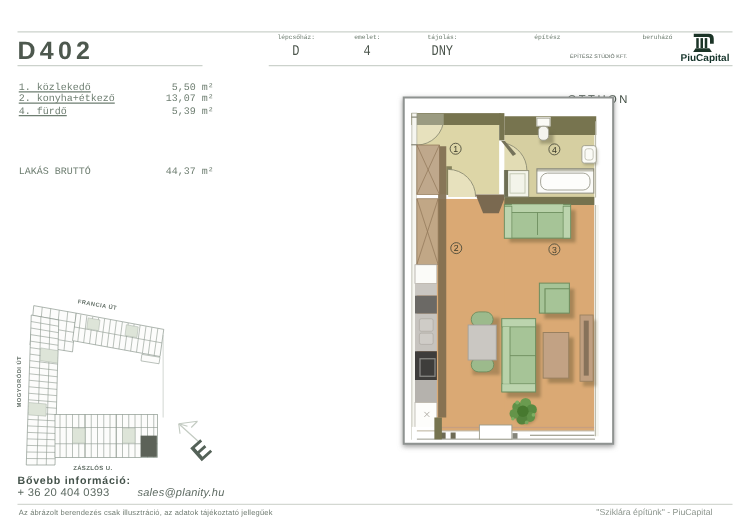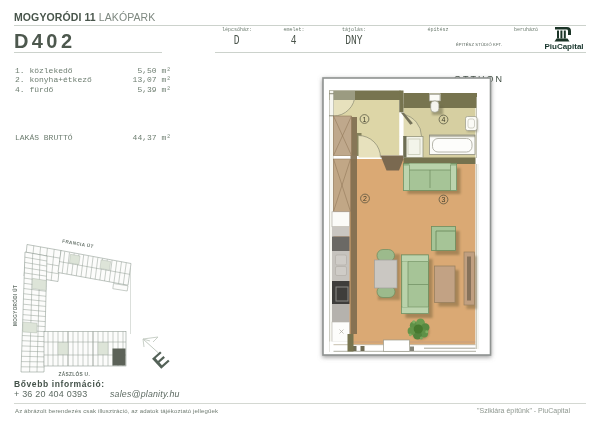--- a/index.html
+++ b/index.html
@@ -5,21 +5,20 @@
   html,body{margin:0;padding:0;background:#fff;}
   #page{position:relative;width:600px;height:424px;background:#fff;overflow:hidden;
         font-family:"Liberation Sans",sans-serif;}
   .abs{position:absolute;}
   .mono{font-family:"Liberation Mono",monospace;}
 </style>
 </head>
 <body>
 <div id="page">
 
-  <div class="abs" style="left:14px;top:10.5px;font-size:10.5px;letter-spacing:.1px;color:#48554b;font-weight:bold;">MOGYORÓDI 11 <span style="font-weight:normal;color:#7e8880;">LAKÓPARK</span></div>
 
   <div class="abs" style="left:14px;top:25px;width:572px;height:1px;background:#ccd2cc;"></div>
 
   <div class="abs" style="left:14px;top:30px;font-size:20px;font-weight:bold;letter-spacing:3.4px;color:#4d584e;">D402</div>
 
   <div class="abs" style="left:14px;top:52px;width:148px;height:1px;background:#ccd2cc;"></div>
 
   <div class="abs" style="left:215px;top:52px;width:371px;height:1px;background:#ccd2cc;"></div>
 
   <div class="abs mono" style="left:207px;top:27px;width:60px;text-align:center;font-size:5px;color:#6b7b6e;">lépcsőház:</div>
@@ -41,21 +40,21 @@
   <svg class="abs" style="left:553px;top:25px;" width="22" height="18" viewBox="0 0 22 18">
     <path d="M2,2 L14,2 Q18,2 18,6 L18,10 L15,10 L15,6 Q15,4.6 13.6,4.6 L2,4.6 Z" fill="#1b3427"></path>
     <rect x="4" y="5.5" width="2" height="8" fill="#1b3427"></rect>
     <rect x="7.4" y="5.5" width="2" height="8" fill="#1b3427"></rect>
     <rect x="10.8" y="5.5" width="2" height="8" fill="#1b3427"></rect>
     <path d="M1.5,16.5 L3.5,13.5 L14.5,13.5 L16.5,16.5 Z" fill="#1b3427"></path>
   </svg>
 
   <div class="abs" style="left:534px;top:42px;width:60px;text-align:center;font-size:8px;font-weight:bold;color:#15332a;">PiuCapital</div>
 
-  <div class="abs mono" style="left:15px;top:66px;width:156px;font-size:8px;line-height:9.4px;color:#6e7e71;">
+  <div class="abs mono" style="left:15px;top:66px;width:156px;font-size:8px;line-height:9.4px;color:#6e7e71;text-decoration:underline;">
 
     <div>1. közlekedő<span style="float:right;">5,50 m²</span></div>
 
     <div>2. konyha+étkező<span style="float:right;">13,07 m²</span></div>
 
 
     <div>4. fürdő<span style="float:right;">5,39 m²</span></div>
   </div>
 
 

